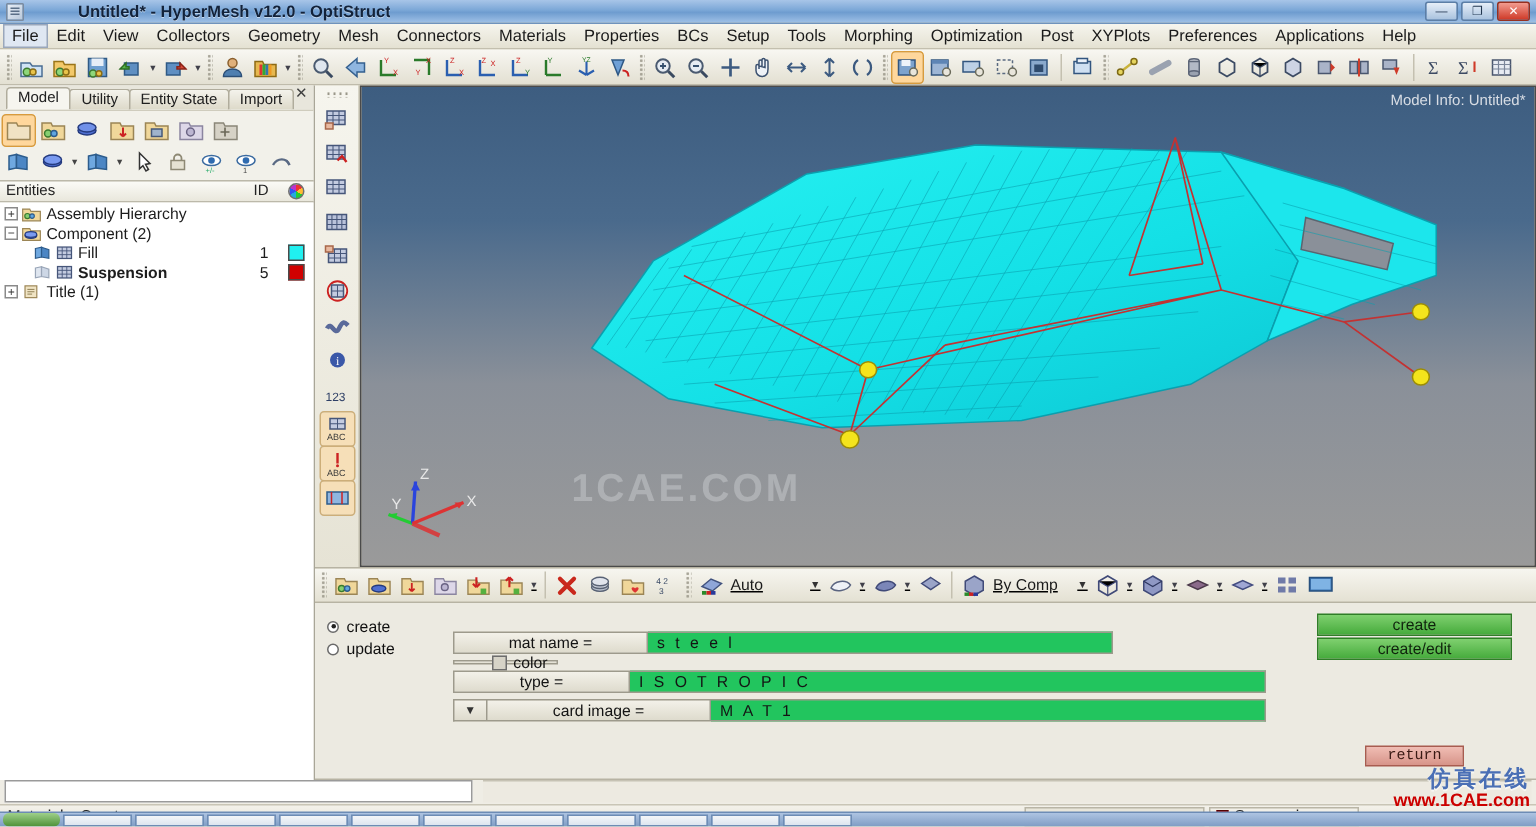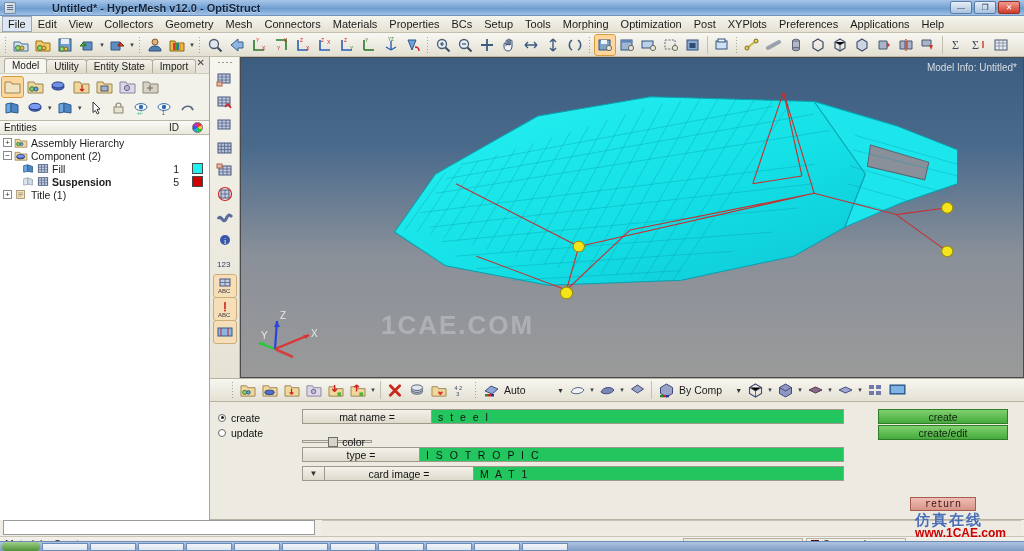--- a/index.html
+++ b/index.html
@@ -210,21 +210,21 @@
     font-family:"Liberation Sans",sans-serif;
     pointer-events:none;
   }
   .triad { position:absolute; left:16px; bottom:14px; width:70px; height:58px; }
 
   
   .paneltb {
     height:24px; flex:0 0 24px;
     background: linear-gradient(180deg,#f7f6f0,#e4e1d3);
     border-top:1px solid #b7b3a3; border-bottom:1px solid #b7b3a3;
-    display:flex; align-items:center; padding-left:19px;
+    display:flex; align-items:center; padding-left:2px;text-decoration:underline;
   }
   .combo {
     height:16px; display:flex; align-items:center; gap:3px;
     font-size:10.5px; color:#1a1a1a; padding:0 2px; min-width:64px;
   }
   .combo .cbtext { white-space:nowrap; }
   .cbcaret { font-size:7px; color:#333; margin-left:auto; padding-left:10px;}
 
   
   .cmdpanel {
@@ -306,21 +306,21 @@
   }
   .st-comp {
     display:flex;align-items:center;gap:4px;
     width:100px; height:13px; background:#f2f0e8; border:1px solid #b9b5a6;
     padding:0 4px; margin-left:3px;
   }
   .st-compsw{width:8px;height:8px;background:#d90000;border:1px solid #500;}
 
   
   .wm {
-    position:absolute; right:18px; bottom:12px; text-align:left;
+    position:absolute; right:4px; bottom:12px; text-align:right;
     pointer-events:none; line-height:1;margin-left:29px;
   }
   .wm .cn {
     font-size:15px; font-weight:bold; color:#4a6fb5;
     letter-spacing:2px; text-shadow:0 1px 0 rgba(255,255,255,.6);
   }
   .wm .url { font-size:12px; font-weight:bold; color:#cc0000; letter-spacing:0px; }
 
   
   .taskbar {
@@ -1150,21 +1150,21 @@
           <div class="radio">
             <span class="rdot on"></span>
             <span>create</span>
           </div>
           <div class="radio">
             <span class="rdot"></span>
             <span>update</span>
           </div>
         </div>
 
-        <div class="fieldrow" style="left:92px; top:7px; width:542px;justify-content:space-between;">
+        <div class="fieldrow" style="left:92px; top:19px; width:440px;justify-content:space-between;">
           <div class="flabel" style="width:130px;">mat name =</div>
           <div class="fvalue" style="flex:1 1 auto;">s t e e l</div>
         </div>
 
         <div class="fieldrow" style="left:92px; top:26px; width:70px;">
           <div class="flabel" style="width:70px; justify-content:flex-end;margin-top:12px;">
             <span class="colorbox"></span>
             <span>color</span>
           </div>
         </div>

